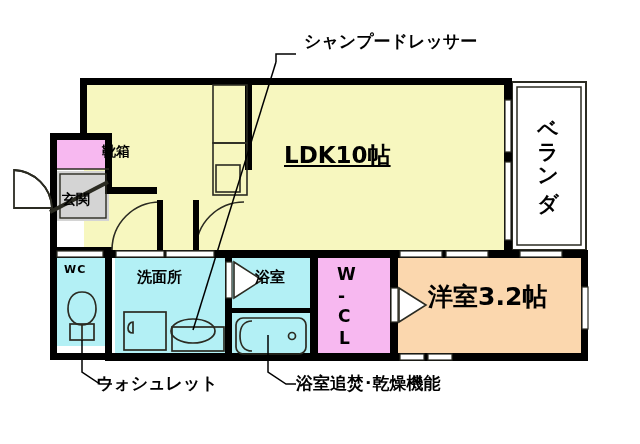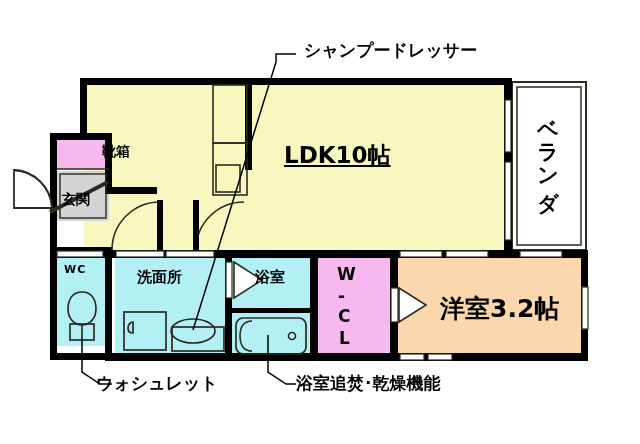--- a/index.html
+++ b/index.html
@@ -215,36 +215,36 @@
     <line x1="276" y1="62" x2="193" y2="330"></line>
 
     <polyline points="82,340 82,372 100,384 112,384"></polyline>
 
     <polyline points="268,335 268,372 286,384 296,384"></polyline>
   </g>
 </svg>
 
 <div class="txt t-ldk" style="left:284px; top:144px;">LDK10帖</div>
 
-<div class="txt t-room" style="left:428px; top:296px;margin-left:12px;">洋室3.2帖</div>
+<div class="txt t-room" style="left:428px; top:284px;">洋室3.2帖</div>
 
 <div class="txt t-veranda vertical" style="left:537px; top:105px; height:140px;">ベランダ</div>
 
 <div class="txt t-wc" style="left:64px; top:264px;">WC</div>
 
 <div class="txt t-small" style="left:137px; top:270px;">洗面所</div>
 
 <div class="txt t-small" style="left:255px; top:270px;">浴室</div>
 
 <div class="txt t-wcl" style="left:337px; top:266px;">W</div>
 <div class="txt t-wcl" style="left:338px; top:288px;">-</div>
 <div class="txt t-wcl" style="left:338px; top:308px;">C</div>
 <div class="txt t-wcl" style="left:339px; top:330px;">L</div>
 
 <div class="txt t-tiny" style="left:62px; top:144px;padding-left:40px;">靴箱</div>
 
 <div class="txt t-tiny" style="left:62px; top:192px;">玄関</div>
 
-<div class="txt t-anno" style="left:304px; top:42px;">シャンプードレッサー</div>
+<div class="txt t-anno" style="left:304px; top:33px;">シャンプードレッサー</div>
 
 <div class="txt t-anno" style="left:96px; top:375px;">ウォシュレット</div>
 
 <div class="txt t-anno" style="left:296px; top:375px;">浴室追焚･乾燥機能</div>
 
 </body></html>

